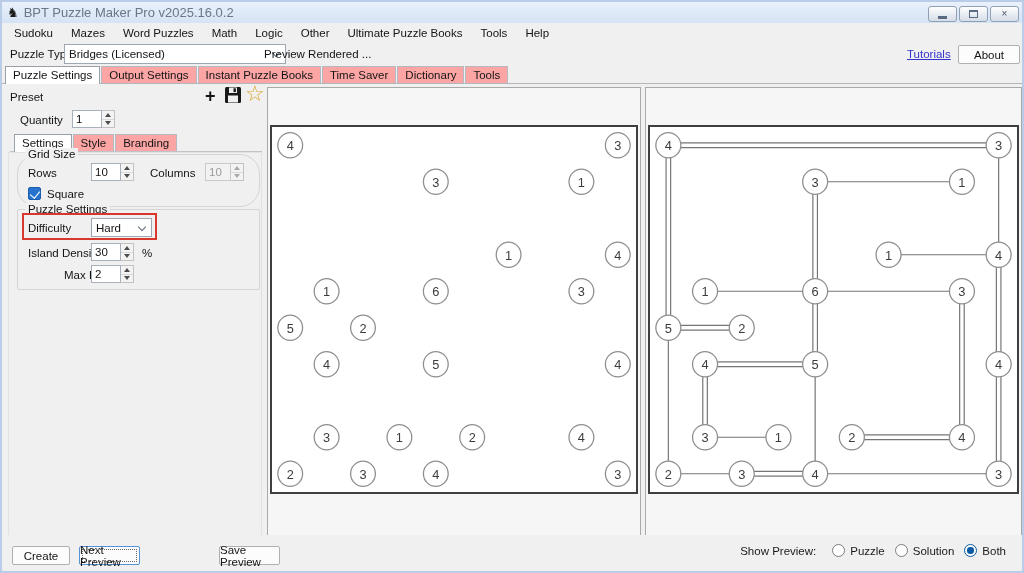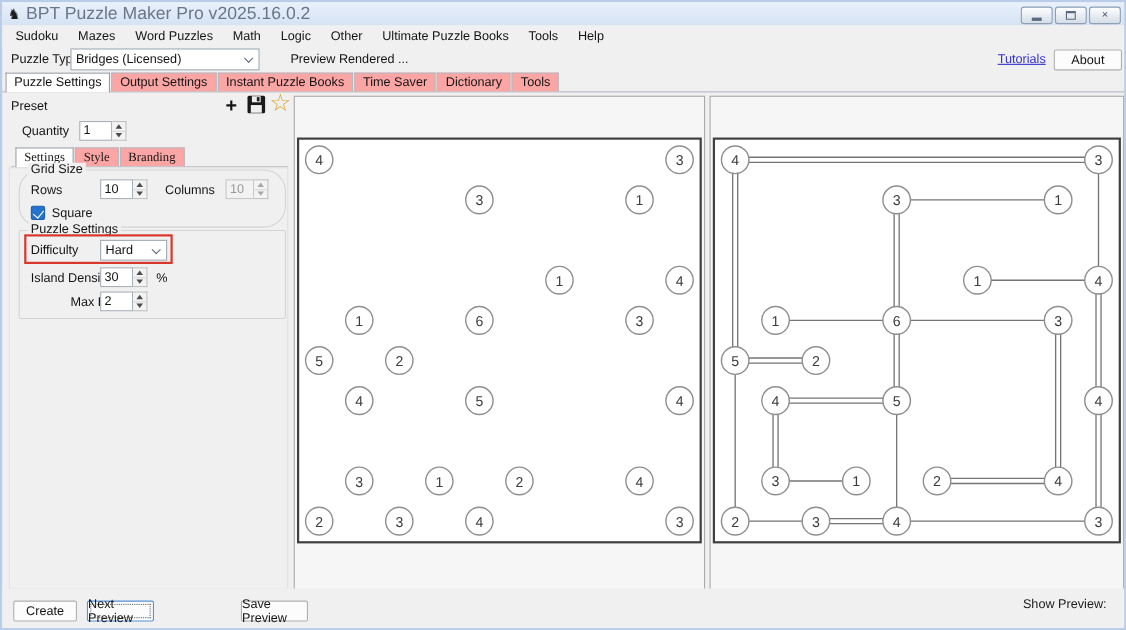--- a/index.html
+++ b/index.html
@@ -7,21 +7,21 @@
   #window {
     position:relative; width:1024px; height:573px;
     background:#f0f0f0; border:2px solid #b9cdе8;
     border:2px solid #b9cde8;
     font-family:"Liberation Sans", sans-serif; font-size:11.5px; color:#1a1a1a;
     overflow:hidden;
   }
   
   .titlebar{position:absolute;top:0;left:0;right:0;height:21px;background:linear-gradient(#e9f1fb,#d5e3f4);display:flex;align-items:center;padding-left:5px;}
   .app-icon{font-size:13px;line-height:13px;color:#1c1c1c;margin-right:5px;}
-  .title-text{font-size:16px;color:#6b7686;}
+  .title-text{font-size:13px;color:#6b7686;}
   .win-controls{position:absolute;top:4px;right:3px;display:flex;gap:2px;}
   .win-btn{width:29px;height:16px;border:1px solid #8fa0b5;border-radius:3px;background:linear-gradient(#fefefe,#d5dde8);display:flex;align-items:center;justify-content:center;color:#47546a;font-size:10px;line-height:10px;}
   .glyph-min{width:9px;height:3px;background:#5a6a80;margin-top:6px;}
   .glyph-max{width:9px;height:8px;border:1px solid #5a6a80;border-top:2px solid #5a6a80;}
   
   .menubar{position:absolute;top:21px;left:0;right:0;height:20px;display:flex;align-items:center;background:#f0f0f0;padding-left:3px;}
   .menu-item{padding:3px 9px;color:#141414;}
   
   .toolbar{position:absolute;top:41px;left:0;right:0;height:23px;}
   .lbl{position:absolute;color:#141414;white-space:nowrap;}
@@ -97,21 +97,21 @@
       <div class="menu-item">Math</div>
       <div class="menu-item">Logic</div>
       <div class="menu-item">Other</div>
       <div class="menu-item">Ultimate Puzzle Books</div>
       <div class="menu-item">Tools</div>
       <div class="menu-item">Help</div>
     </div>
 
   <div class="toolbar">
     <span class="lbl" style="left:8px;top:5px;">Puzzle Type</span>
-    <div class="combo" style="left:62px;top:1px;width:172px;height:20px;">
+    <div class="combo" style="left:62px;top:1px;width:222px;height:20px;">
       <span>Bridges (Licensed)</span>
       <span class="chev"></span>
     </div>
     <span class="lbl" style="left:262px;top:5px;">Preview Rendered ...</span>
     <span class="link" style="left:905px;top:5px;">Tutorials</span>
     <div class="btn" style="left:956px;top:2px;width:62px;">About</div>
   </div>
 
   <div class="tabstrip" id="maintabs">
       <div class="tab active">Puzzle Settings</div>
@@ -134,21 +134,21 @@
 
   <span class="lbl" style="left:18px;top:112px;">Quantity</span>
   <div class="numwrap" style="left:70px;top:108px;">
     <input value="1" style="">
     <span class="spin">
         <span class="up"></span>
         <span class="down"></span>
       </span>
   </div>
 
-  <div class="tabstrip" id="subtabs" style="top:132px;left:8px;right:auto;width:252px;border-bottom:1px solid #c0c4c9;padding-left:4px;font-family:Liberation Serif, serif;">
+  <div class="tabstrip" id="subtabs" style="top:132px;left:8px;right:auto;width:252px;border-bottom:1px solid #c0c4c9;padding-left:4px;">
       <div class="tab active">Settings</div>
       <div class="tab">Style</div>
       <div class="tab">Branding</div>
     </div>
 
   <div class="tabpage"></div>
 
   <div class="groupbox" style="left:15px;top:152px;width:243px;height:53px;border-radius:20px;">
     <span class="gb-title">Grid Size</span>
   </div>
@@ -332,16 +332,30 @@
         </svg>
     </div>
   </div>
 
   <div class="footer">
     <div class="btn" style="left:10px;top:11px;width:58px;">Create</div>
     <div class="btn focused" style="left:77px;top:11px;width:61px;">Next Preview</div>
     <div class="btn" style="left:217px;top:11px;width:61px;">Save Preview</div>
     <div class="show-preview">
       <span>Show Preview:</span>
+      <span id="radio-group" style="display:flex;align-items:center;">
+          <span class="radio-opt">
+            <span class="radio"></span>
+            <span>Puzzle</span>
+          </span>
+          <span class="radio-opt">
+            <span class="radio"></span>
+            <span>Solution</span>
+          </span>
+          <span class="radio-opt">
+            <span class="radio on"></span>
+            <span>Both</span>
+          </span>
+        </span>
     </div>
   </div>
 
 </div>
 
 </body></html>

